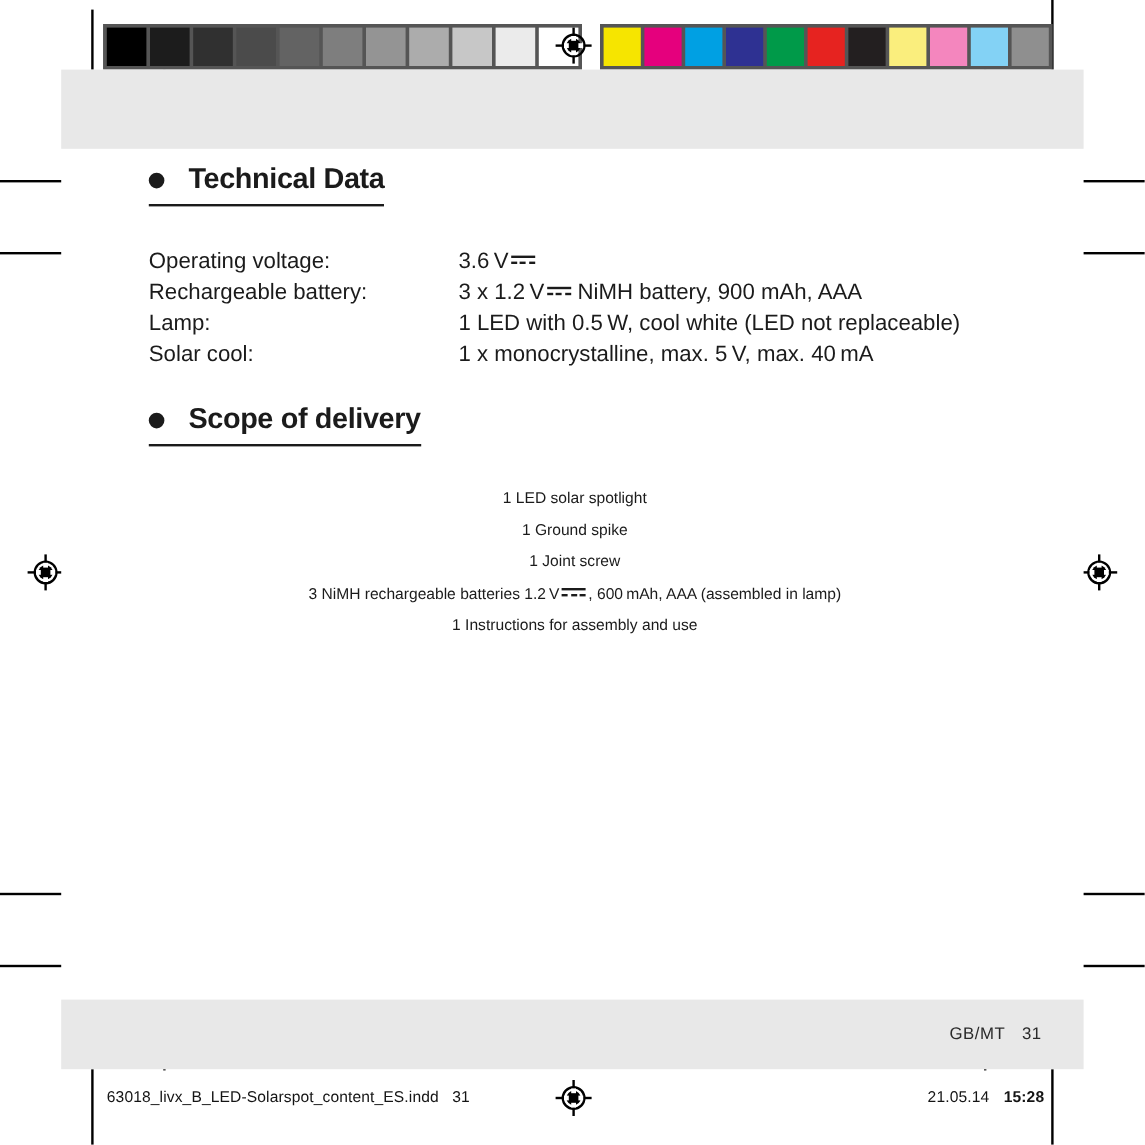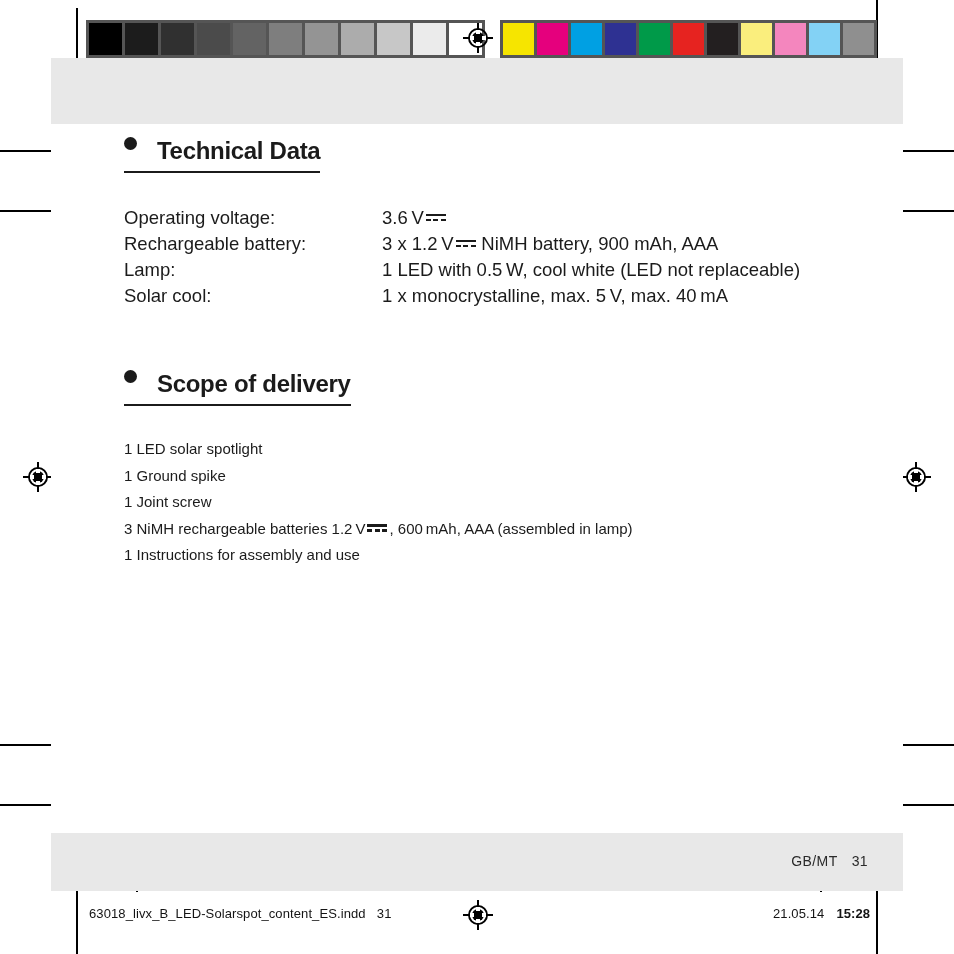--- a/index.html
+++ b/index.html
@@ -117,20 +117,21 @@
 
   
   .section-heading {
     display: inline-block;
     border-bottom: 2px solid #1b1b1b;
     padding-bottom: 6px;
     margin: 0;
   }
   .heading-row {
     display: flex;
+    align-items: center;
   }
   .heading-bullet {
     display: inline-block;
     width: 13px;
     height: 13px;
     background: #1b1b1b;
     border-radius: 50%;
     flex: none;
   }
   .heading-text {
@@ -177,33 +178,34 @@
     top: 8px;
     height: 2.5px;
     background: #1b1b1b;
     width: 5px;
   }
   .dc-symbol .d1 { left: 0; }
   .dc-symbol .d2 { left: 7.5px; }
   .dc-symbol .d3 { left: 15px; }
 
   
-  #scope-section { margin-top: 60px; }
+  #scope-section { margin-top: 28px; }
   .body-paragraph {
     margin: 34px 0 0 0;
     font-size: 18.5px;
     line-height: 27px;
     max-width: 712px;
   }
   .delivery-list {
     list-style: none;
     margin: 30px 0 0 0;
     padding: 0;
-    font-size: 15px;
+    font-size: 13px;
     line-height: 26.5px;
+    text-align: center;
   }
   .delivery-list li { white-space: nowrap; }
 
   
   #page-footer {
     position: absolute;
     right: 35px;
     top: 795px;
     font-size: 14px;
     color: #2a2a2a;

